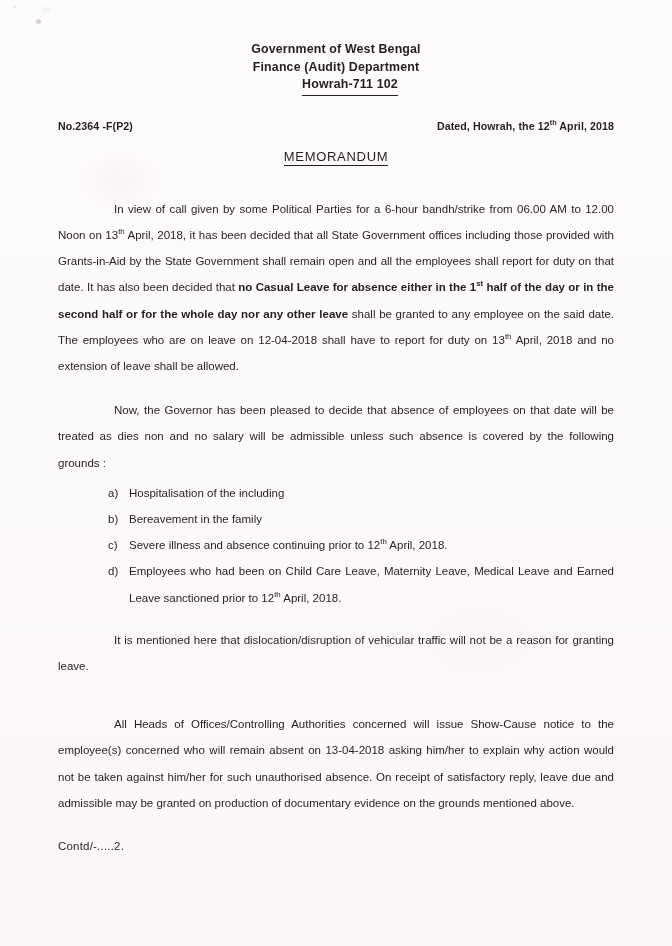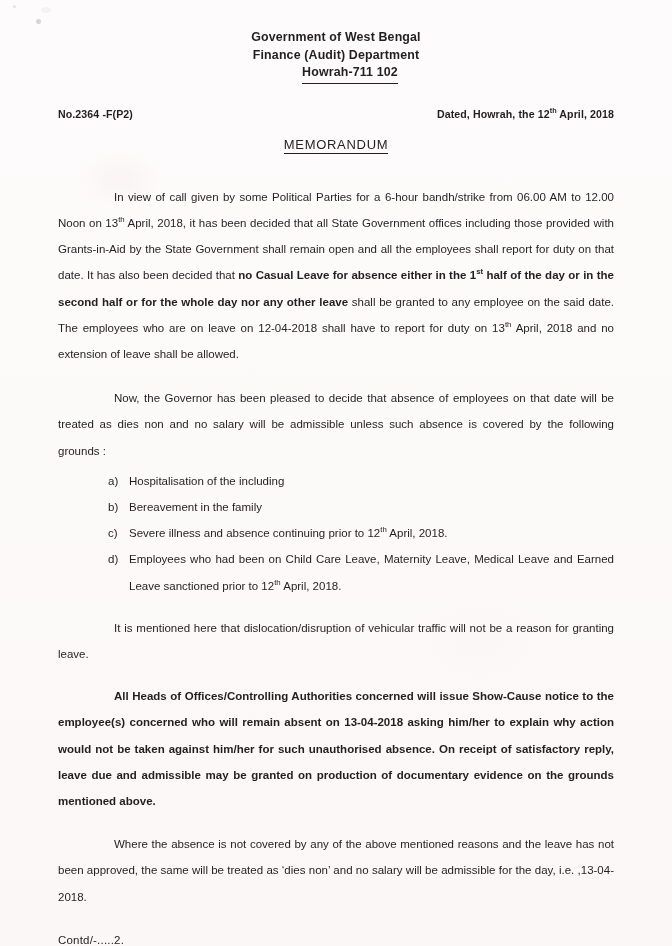--- a/index.html
+++ b/index.html
@@ -42,21 +42,21 @@
     right: 58px;
     top: 0;
   }
 
   
   .letterhead {
     text-align: center;
     font-weight: bold;
     font-size: 12.4px;
     line-height: 17.6px;
-    padding-top: 29px;
+    padding-top: 41px;
     letter-spacing: .15px;
   }
   .letterhead .ln { display: block; }
   .letterhead .ln.underline {
     display: inline-block;
     border-bottom: 1.4px solid #231f20;
     padding-bottom: 1px;
     margin-left: 28px;
   }
 
@@ -91,21 +91,21 @@
     font-size: 11.5px;
     line-height: 26.2px;
     text-align: justify;
     text-justify: inter-word;
     text-indent: 56px;
     margin: 0;
   }
   .para.p1 { margin-top: 30px; }
   .para.p2 { margin-top: 18px; }
   .para.p3 { margin-top: 16px; }
-  .para.p4 { margin-top: 16px; font-weight: bold; }
+  .para.p4 { margin-top: 32px; }
   .para.p5 { margin-top: 17px; }
   .para b { font-weight: bold; }
 
   sup {
     font-size: .68em;
     vertical-align: super;
     line-height: 0;
   }
 
   
@@ -186,18 +186,17 @@
       <li>
         <span class="marker">d)</span>
         <span class="txt"><span>Employees who had been on Child Care Leave, Maternity Leave, Medical Leave and Earned Leave sanctioned prior to 12</span><sup>th</sup><span> April, 2018.</span></span>
       </li>
     </ol>
 
     <p class="para p3">It is mentioned here that dislocation/disruption of vehicular traffic will not be a reason for granting leave.</p>
 
     <p class="para p4">All Heads of Offices/Controlling Authorities  concerned will issue Show-Cause notice to the employee(s) concerned who will remain absent on 13-04-2018 asking him/her to explain why action would not be taken against him/her for such unauthorised absence. On receipt of satisfactory reply, leave due and admissible may be granted on production of documentary evidence on the grounds mentioned above.</p>
 
-    <p class="para p5">Where the absence is not covered by any of the above mentioned reasons and the leave has not been approved, the same will be treated as ‘dies non’ and no salary will be admissible for the day, i.e. ,13-04-2018.</p>
 
     <div class="contd">Contd/-.....2.</div>
 
   </div>
 </div>
 
 </body></html>

